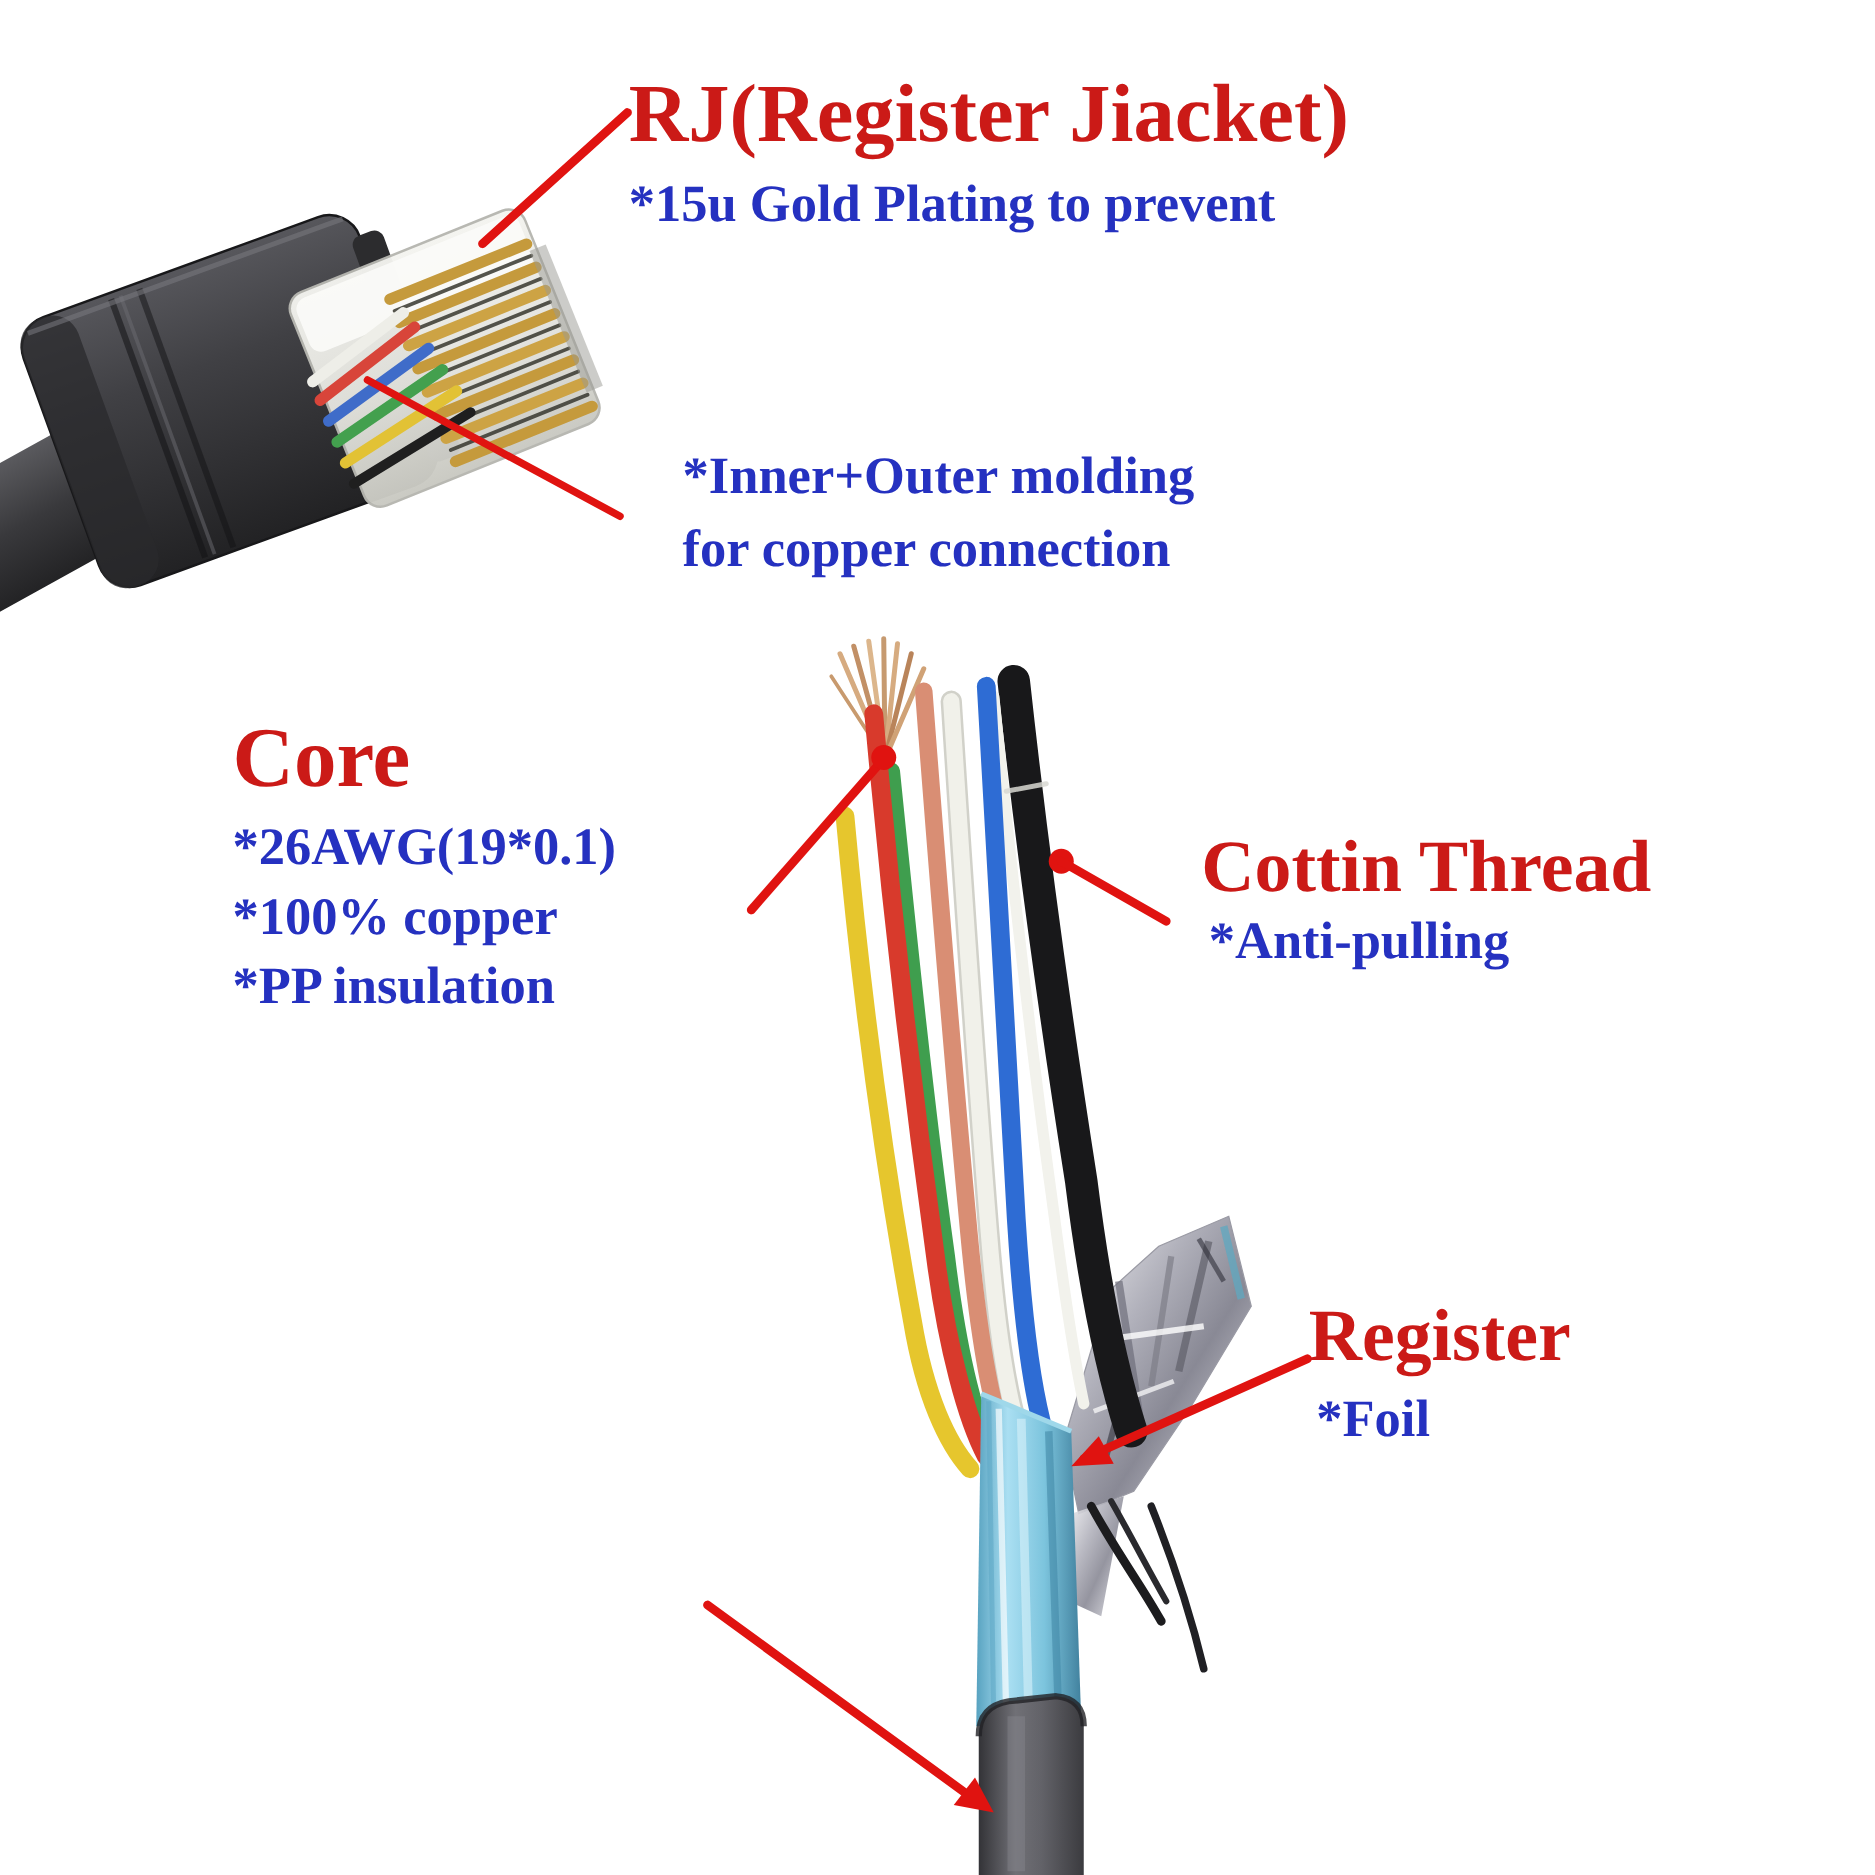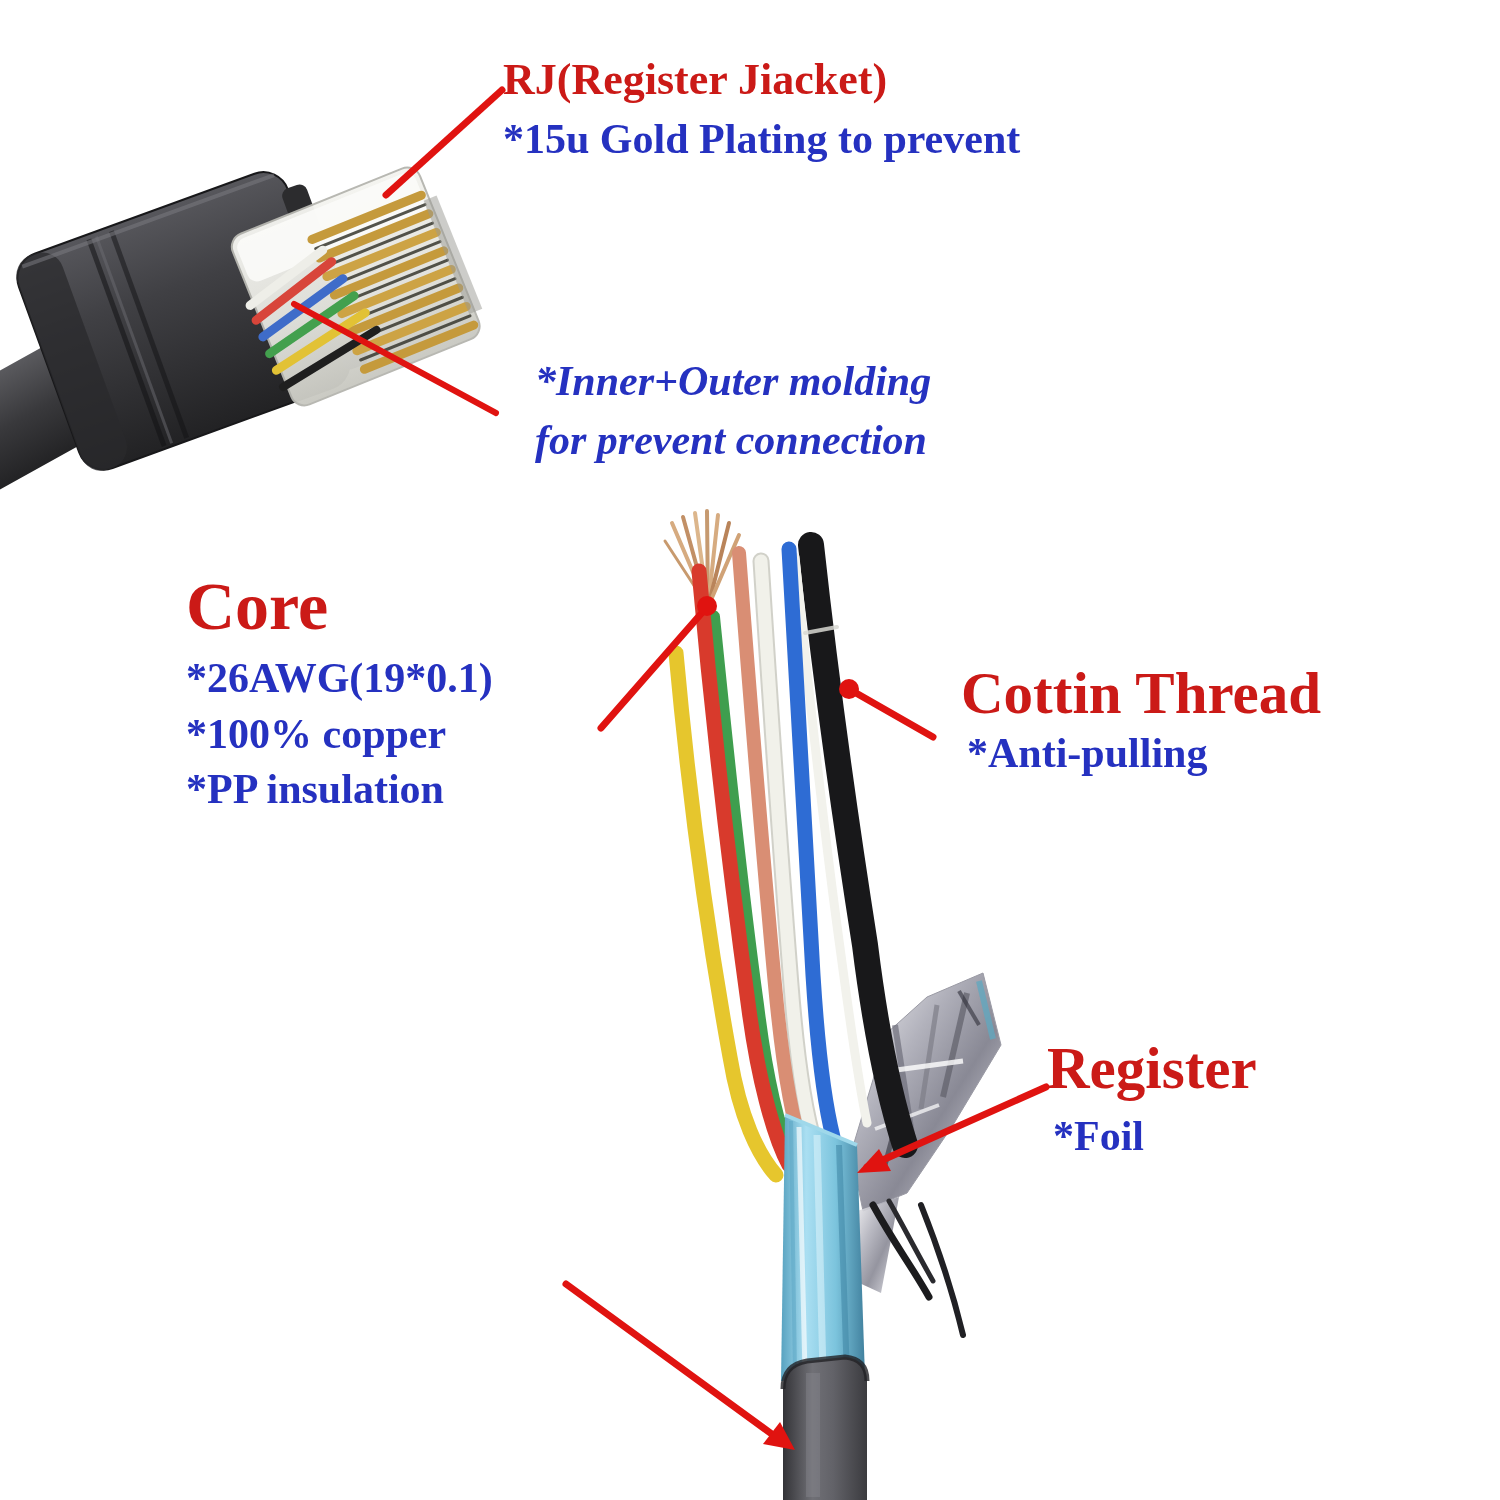--- a/index.html
+++ b/index.html
@@ -4,21 +4,21 @@
 <style>
   html,body{margin:0;padding:0;background:#fff;}
   .stage{
     position:relative;width:1500px;height:1500px;background:var(--background,#ffffff);
     overflow:hidden;
     font-family:"Liberation Serif","DejaVu Serif",serif;font-weight:bold;
   }
   .abs{position:absolute;}
   .red-title{color:var(--label-red,#cb1a17);line-height:1.12;white-space:nowrap;}
   .blue-line{color:var(--label-blue,#2531c0);line-height:1.3;white-space:nowrap;}
-  .fs66{font-size:44px;}
+  .fs66{font-size:66px;}
   .fs64{font-size:68px;}
   .fs59{font-size:59px;}
   .fs48{font-size:42px;}
   .lh140{line-height:1.40;}
   .lh132{line-height:1.32;}
   .mt8{margin-top:8px;}
   .mt10{margin-top:0;}
   .mt12{margin-top:7px;}
   .ml6{margin-left:6px;}
   svg{display:block;}
@@ -190,23 +190,23 @@
       <line x1="566" y1="1284" x2="780" y2="1440" stroke-width="7" fill="none"></line>
       <polygon points="795,1450 763,1444 780,1422" stroke="none"></polygon>
     </g>
   </svg>
 
   <div class="abs" style="left:503px;top:55px;">
     <div class="red-title fs66">RJ(Register Jiacket)</div>
     <div class="blue-line fs48 mt8">*15u Gold Plating to prevent</div>
   </div>
 
-  <div class="abs" style="left:535px;top:352px;font-style:italic;">
+  <div class="abs" style="left:546px;top:352px;">
     <div class="blue-line fs48 lh140">*Inner+Outer molding</div>
-    <div class="blue-line fs48 lh140">for prevent connection</div>
+    <div class="blue-line fs48 lh140">for copper connection</div>
   </div>
 
   <div class="abs" style="left:186px;top:568px;">
     <div class="red-title fs64">Core</div>
     <div class="mt12">
       <div class="blue-line fs48 lh132">*26AWG(19*0.1)</div>
       <div class="blue-line fs48 lh132">*100% copper</div>
       <div class="blue-line fs48 lh132">*PP insulation</div>
     </div>
   </div>

